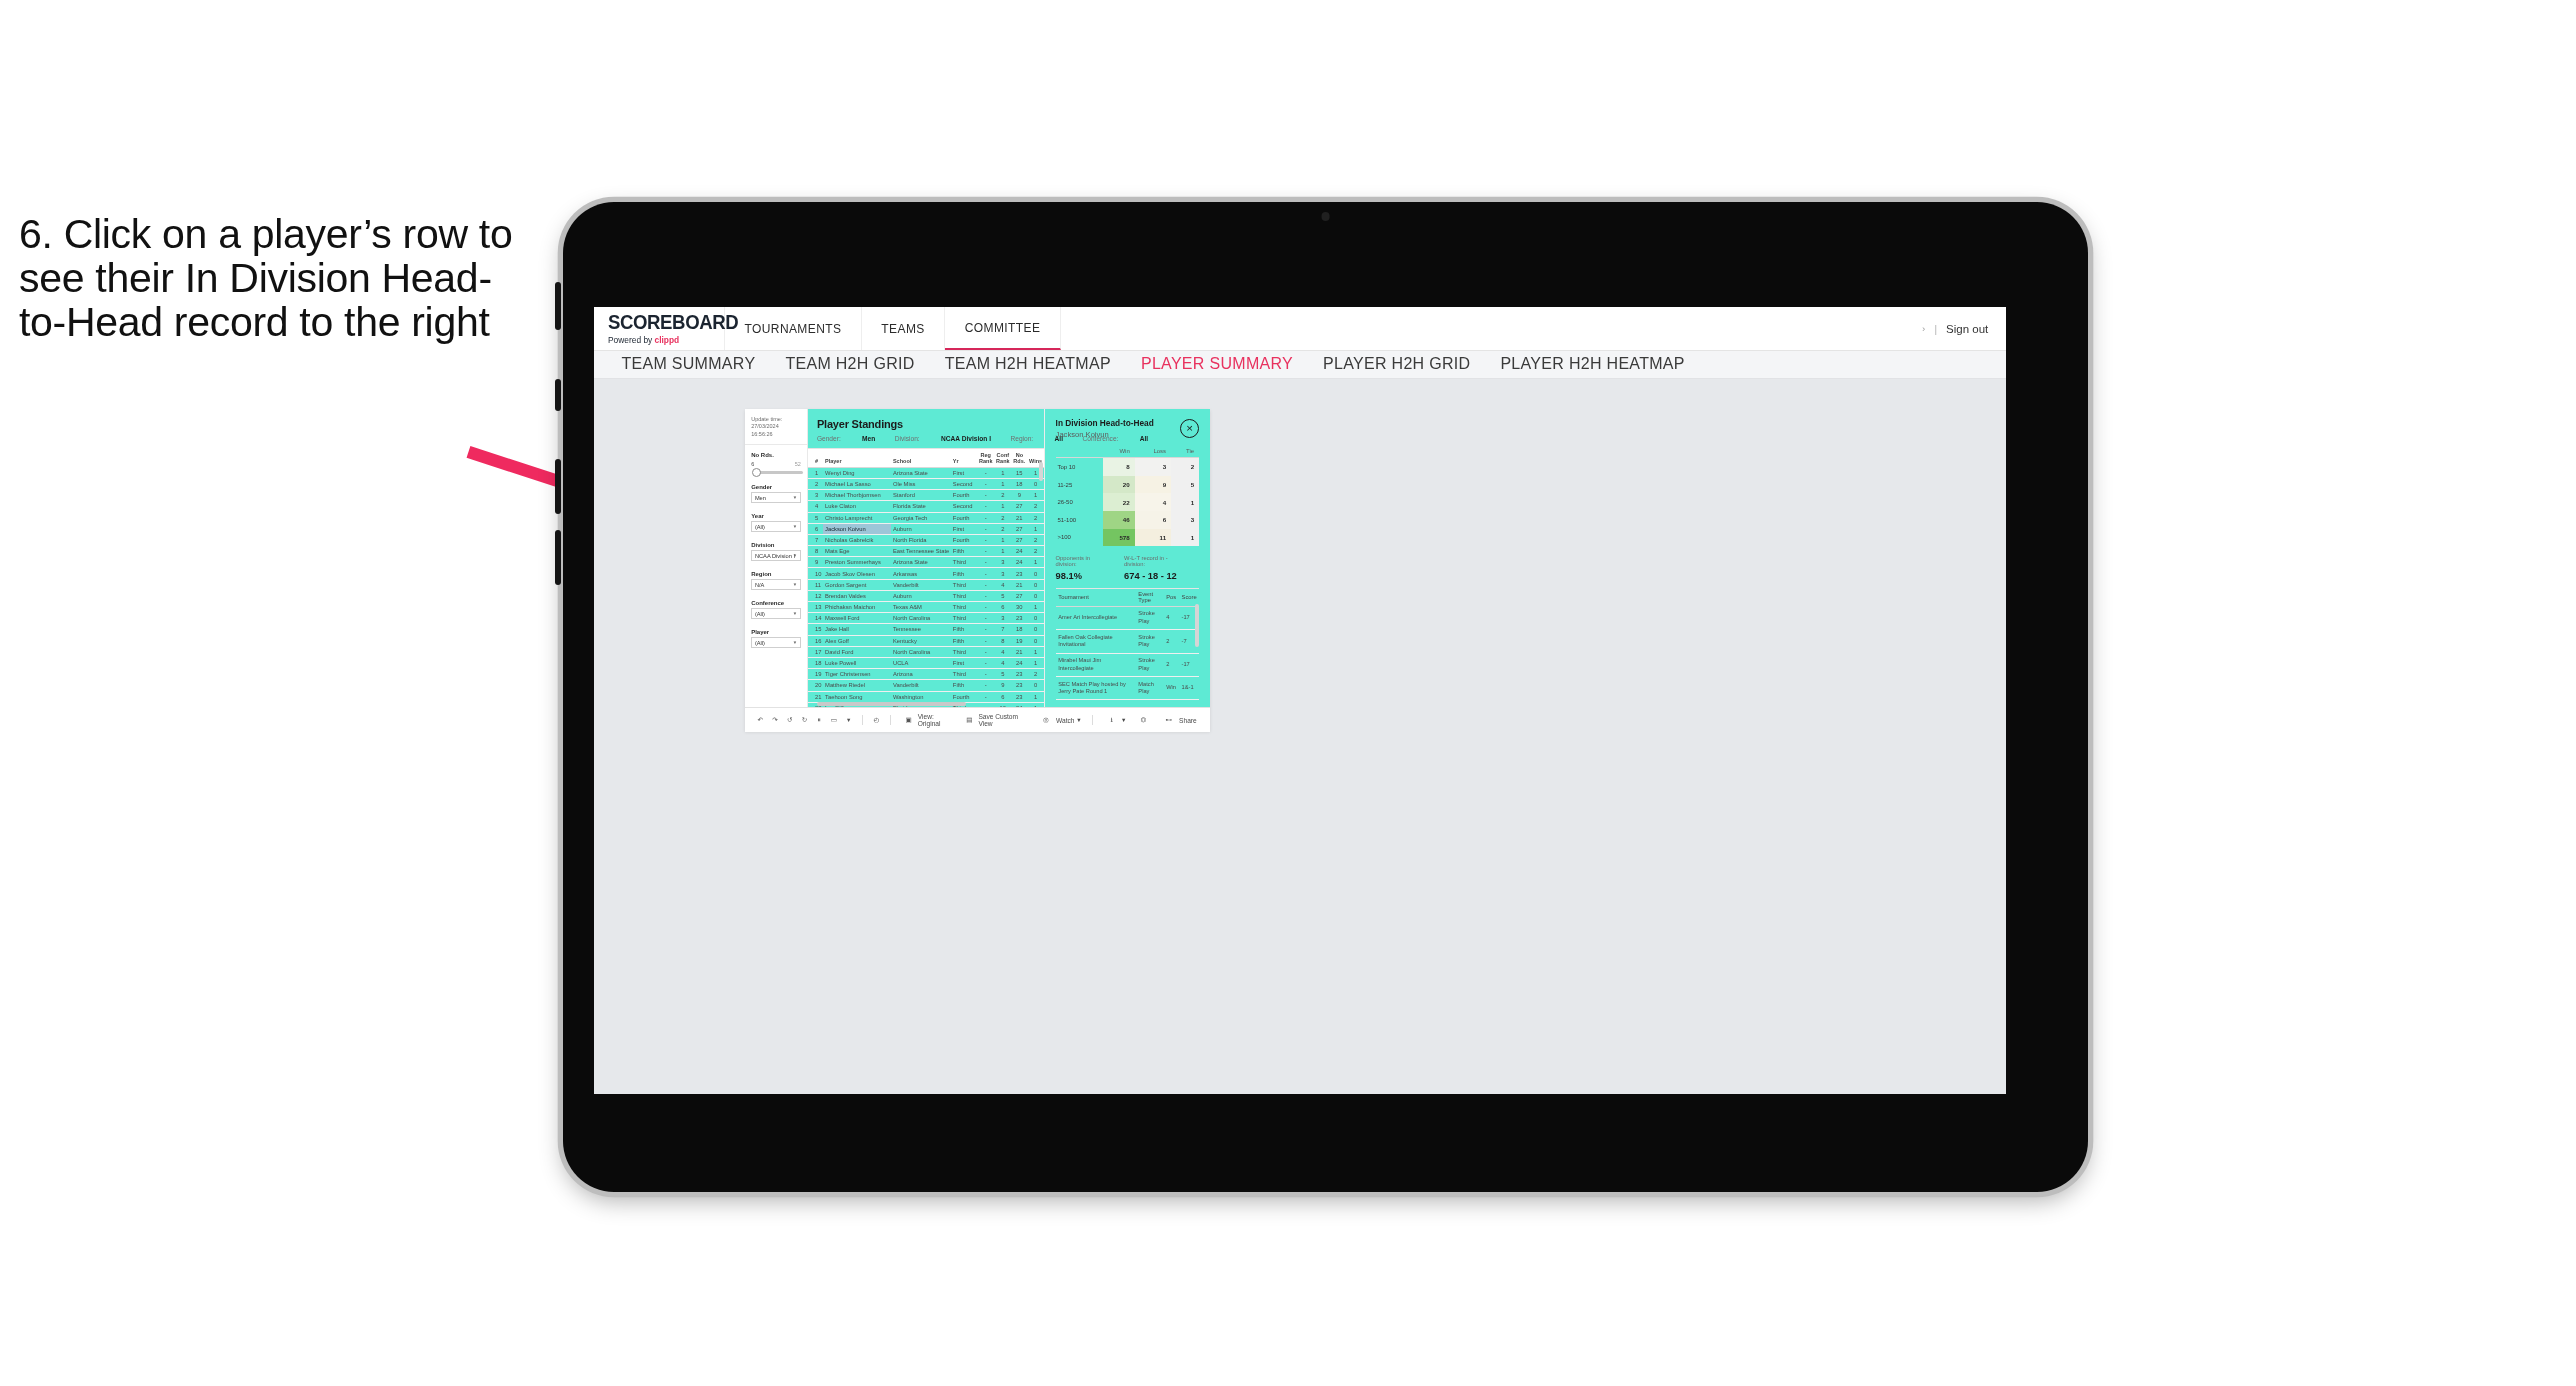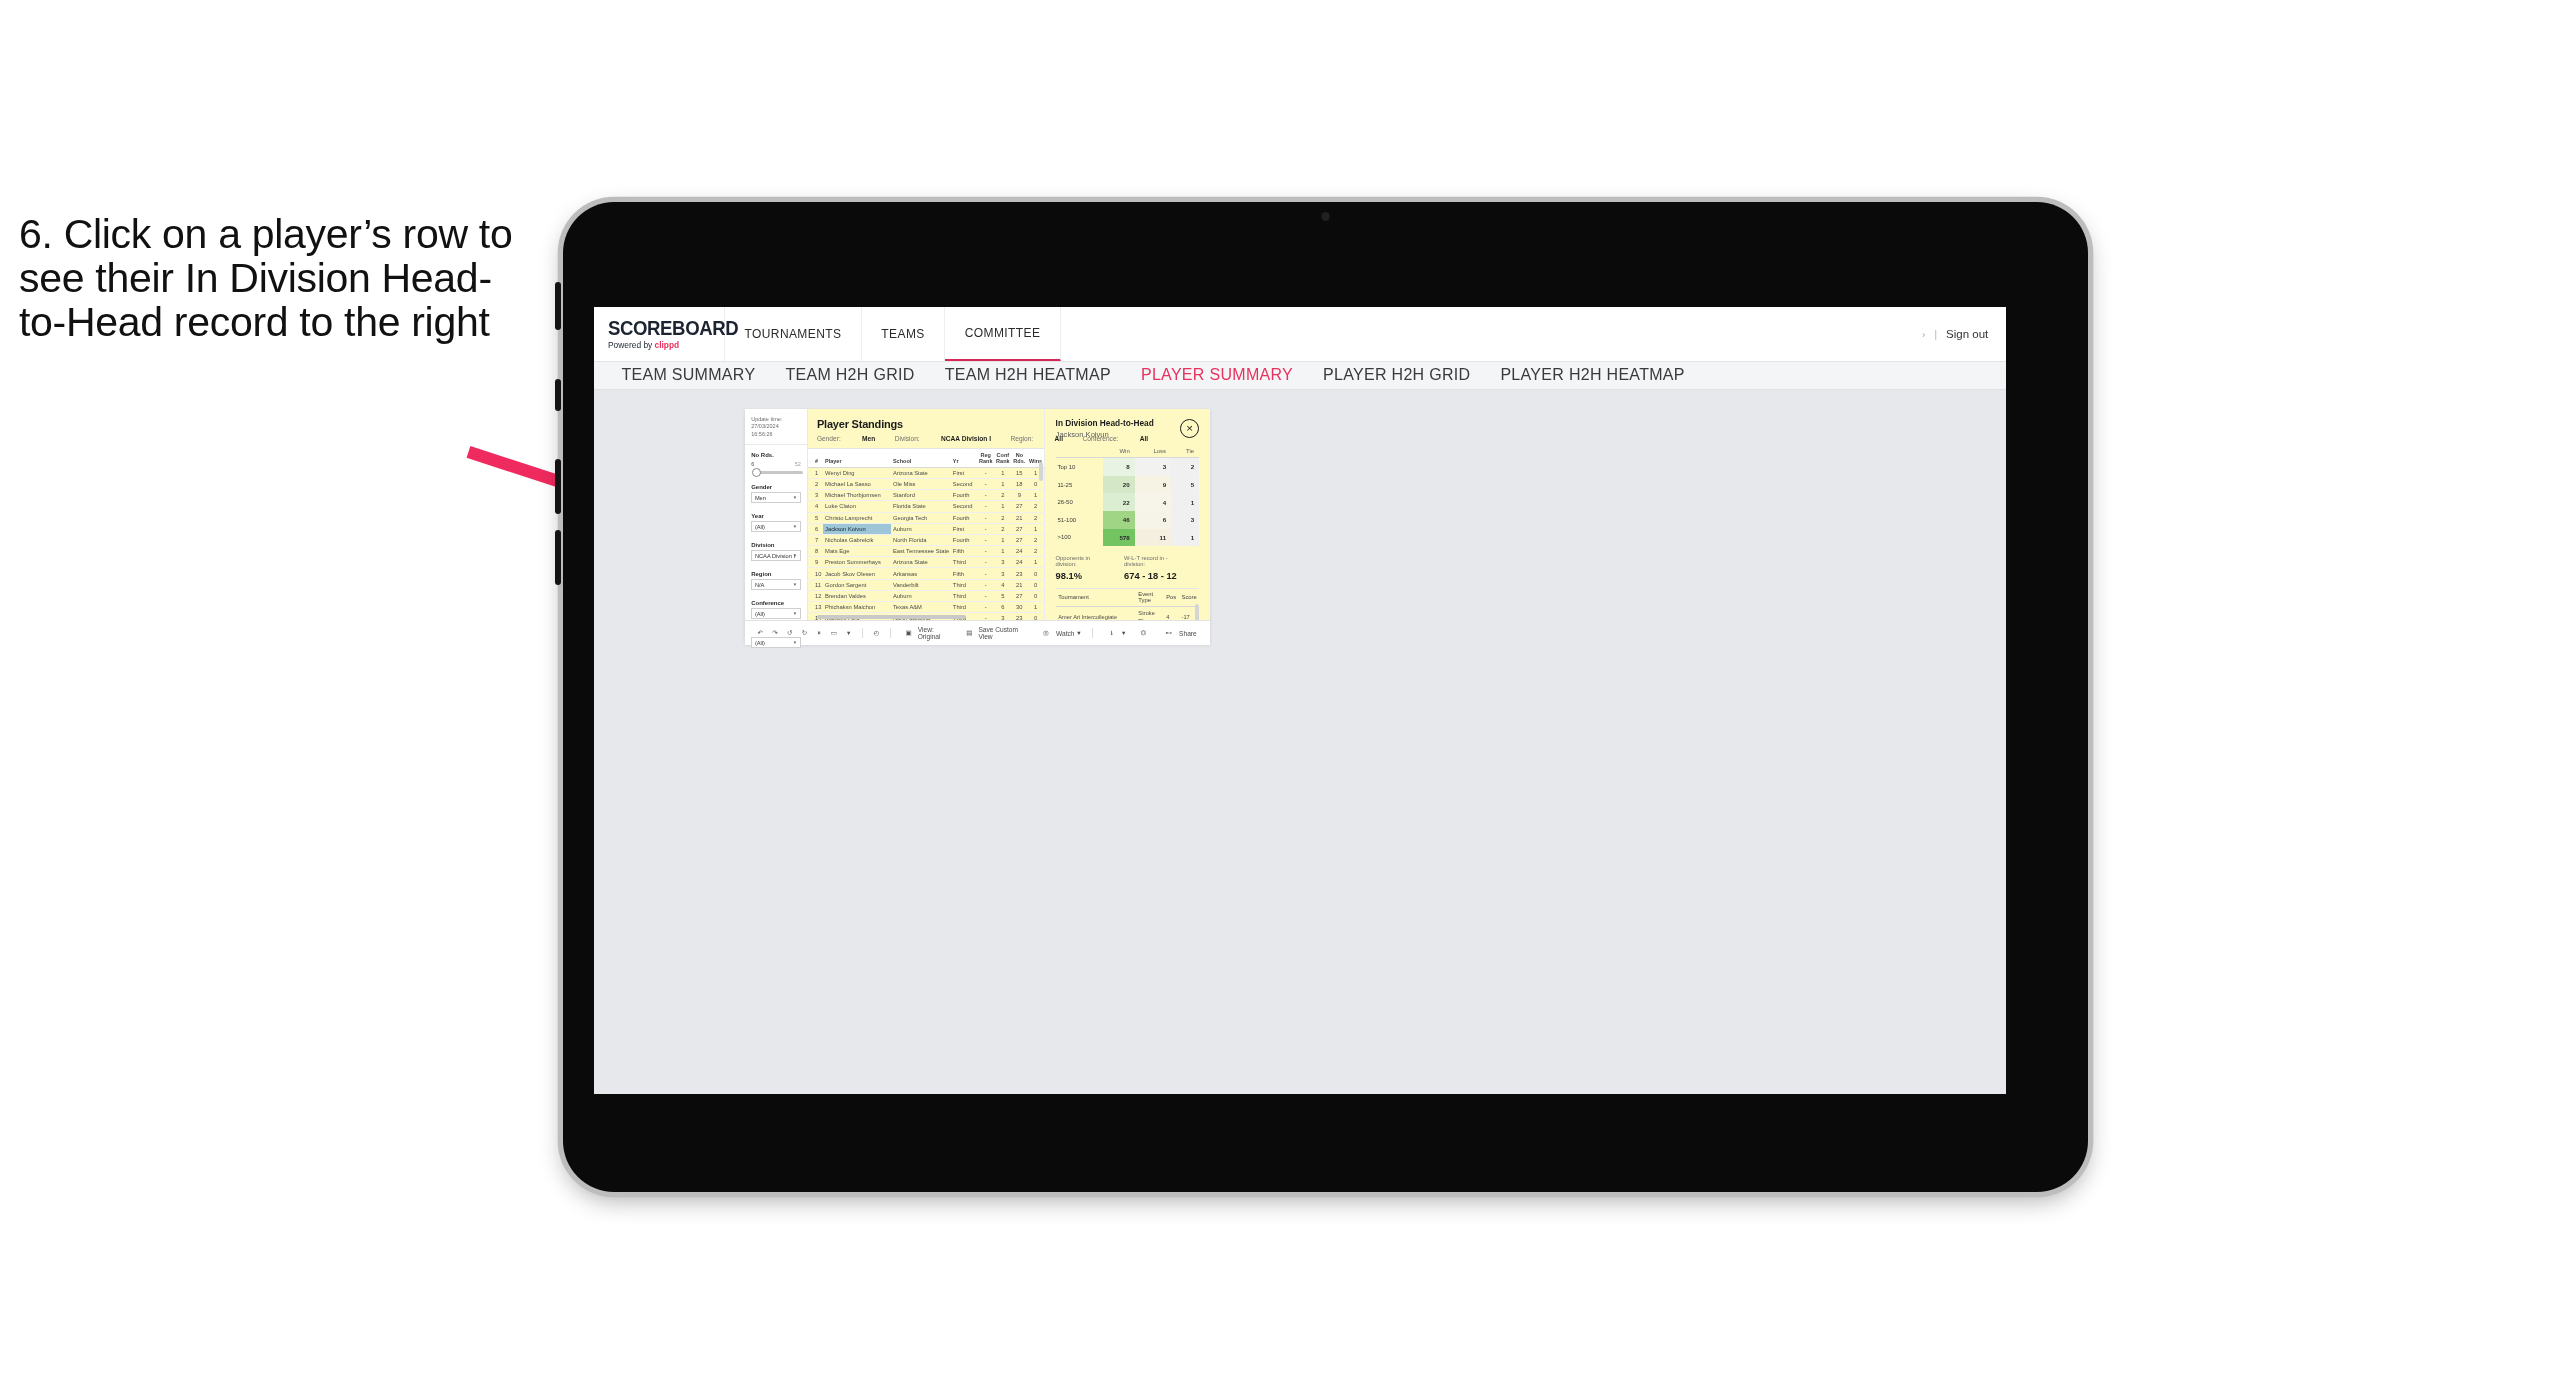--- a/index.html
+++ b/index.html
@@ -50,21 +50,21 @@
   .screen {
     position:absolute;
     left: 31px; top: 105px;
     width: 1412px; height: 787px;
     background: #e6e8eb;
     overflow: hidden;
   }
 
   
   .appbar {
-    height: 55px; background:#fff; display:flex; align-items:stretch;
+    height: 44px; background:#fff; display:flex; align-items:stretch;
     border-bottom: 0.9px solid #e4e4e4;
   }
   .brand {
     width: 131px; display:flex; flex-direction:column; justify-content:center;
     padding-left: 14px; border-right:0.9px solid #eee;
   }
   .brand-title {
     font-family:"Liberation Sans", sans-serif;
     font-weight:bold; font-size:18.6px; letter-spacing:-0.4px;
     color:#1b2430; line-height:1; transform: scaleY(1.12); transform-origin: left top;
@@ -89,22 +89,22 @@
   .subnav {
     height: 27.5px; background:#f4f5f7; display:flex; align-items:center;
     padding-left: 12.4px; gap: 0px; border-bottom:0.9px solid #e1e2e5;
   }
   .subtab { font-size:16px; color:#3a3a3a; letter-spacing:0.3px; padding: 0 15px; }
   .subtab.active { color:#e8315e; }
 
   
   .dash {
     position:absolute; left:151px; top:102px;
-    width: 465px; height: 236px;
-    background:#fef9c3;
+    width: 465px; height: 323px;
+    background:#5eead4;
     box-shadow: 0 0.9px 3.5px rgba(0,0,0,.10);
     display:flex; flex-direction:column;
   }
   .dash-body { display:flex; flex:1; min-height:0; }
 
   
   .sb { width: 63px; border-right:0.9px solid #e9e9e9; padding: 7px 6.2px 0 6.2px; background:#fff;}
   .sb-update { font-size:5.5px; color:#6c6c6c; line-height:1.35; }
   .sb-divider { height:0.9px; background:#e9e9e9; margin:6.2px -6.2px 7px -6.2px; }
   .sb-block { margin-bottom: 9.7px; }

